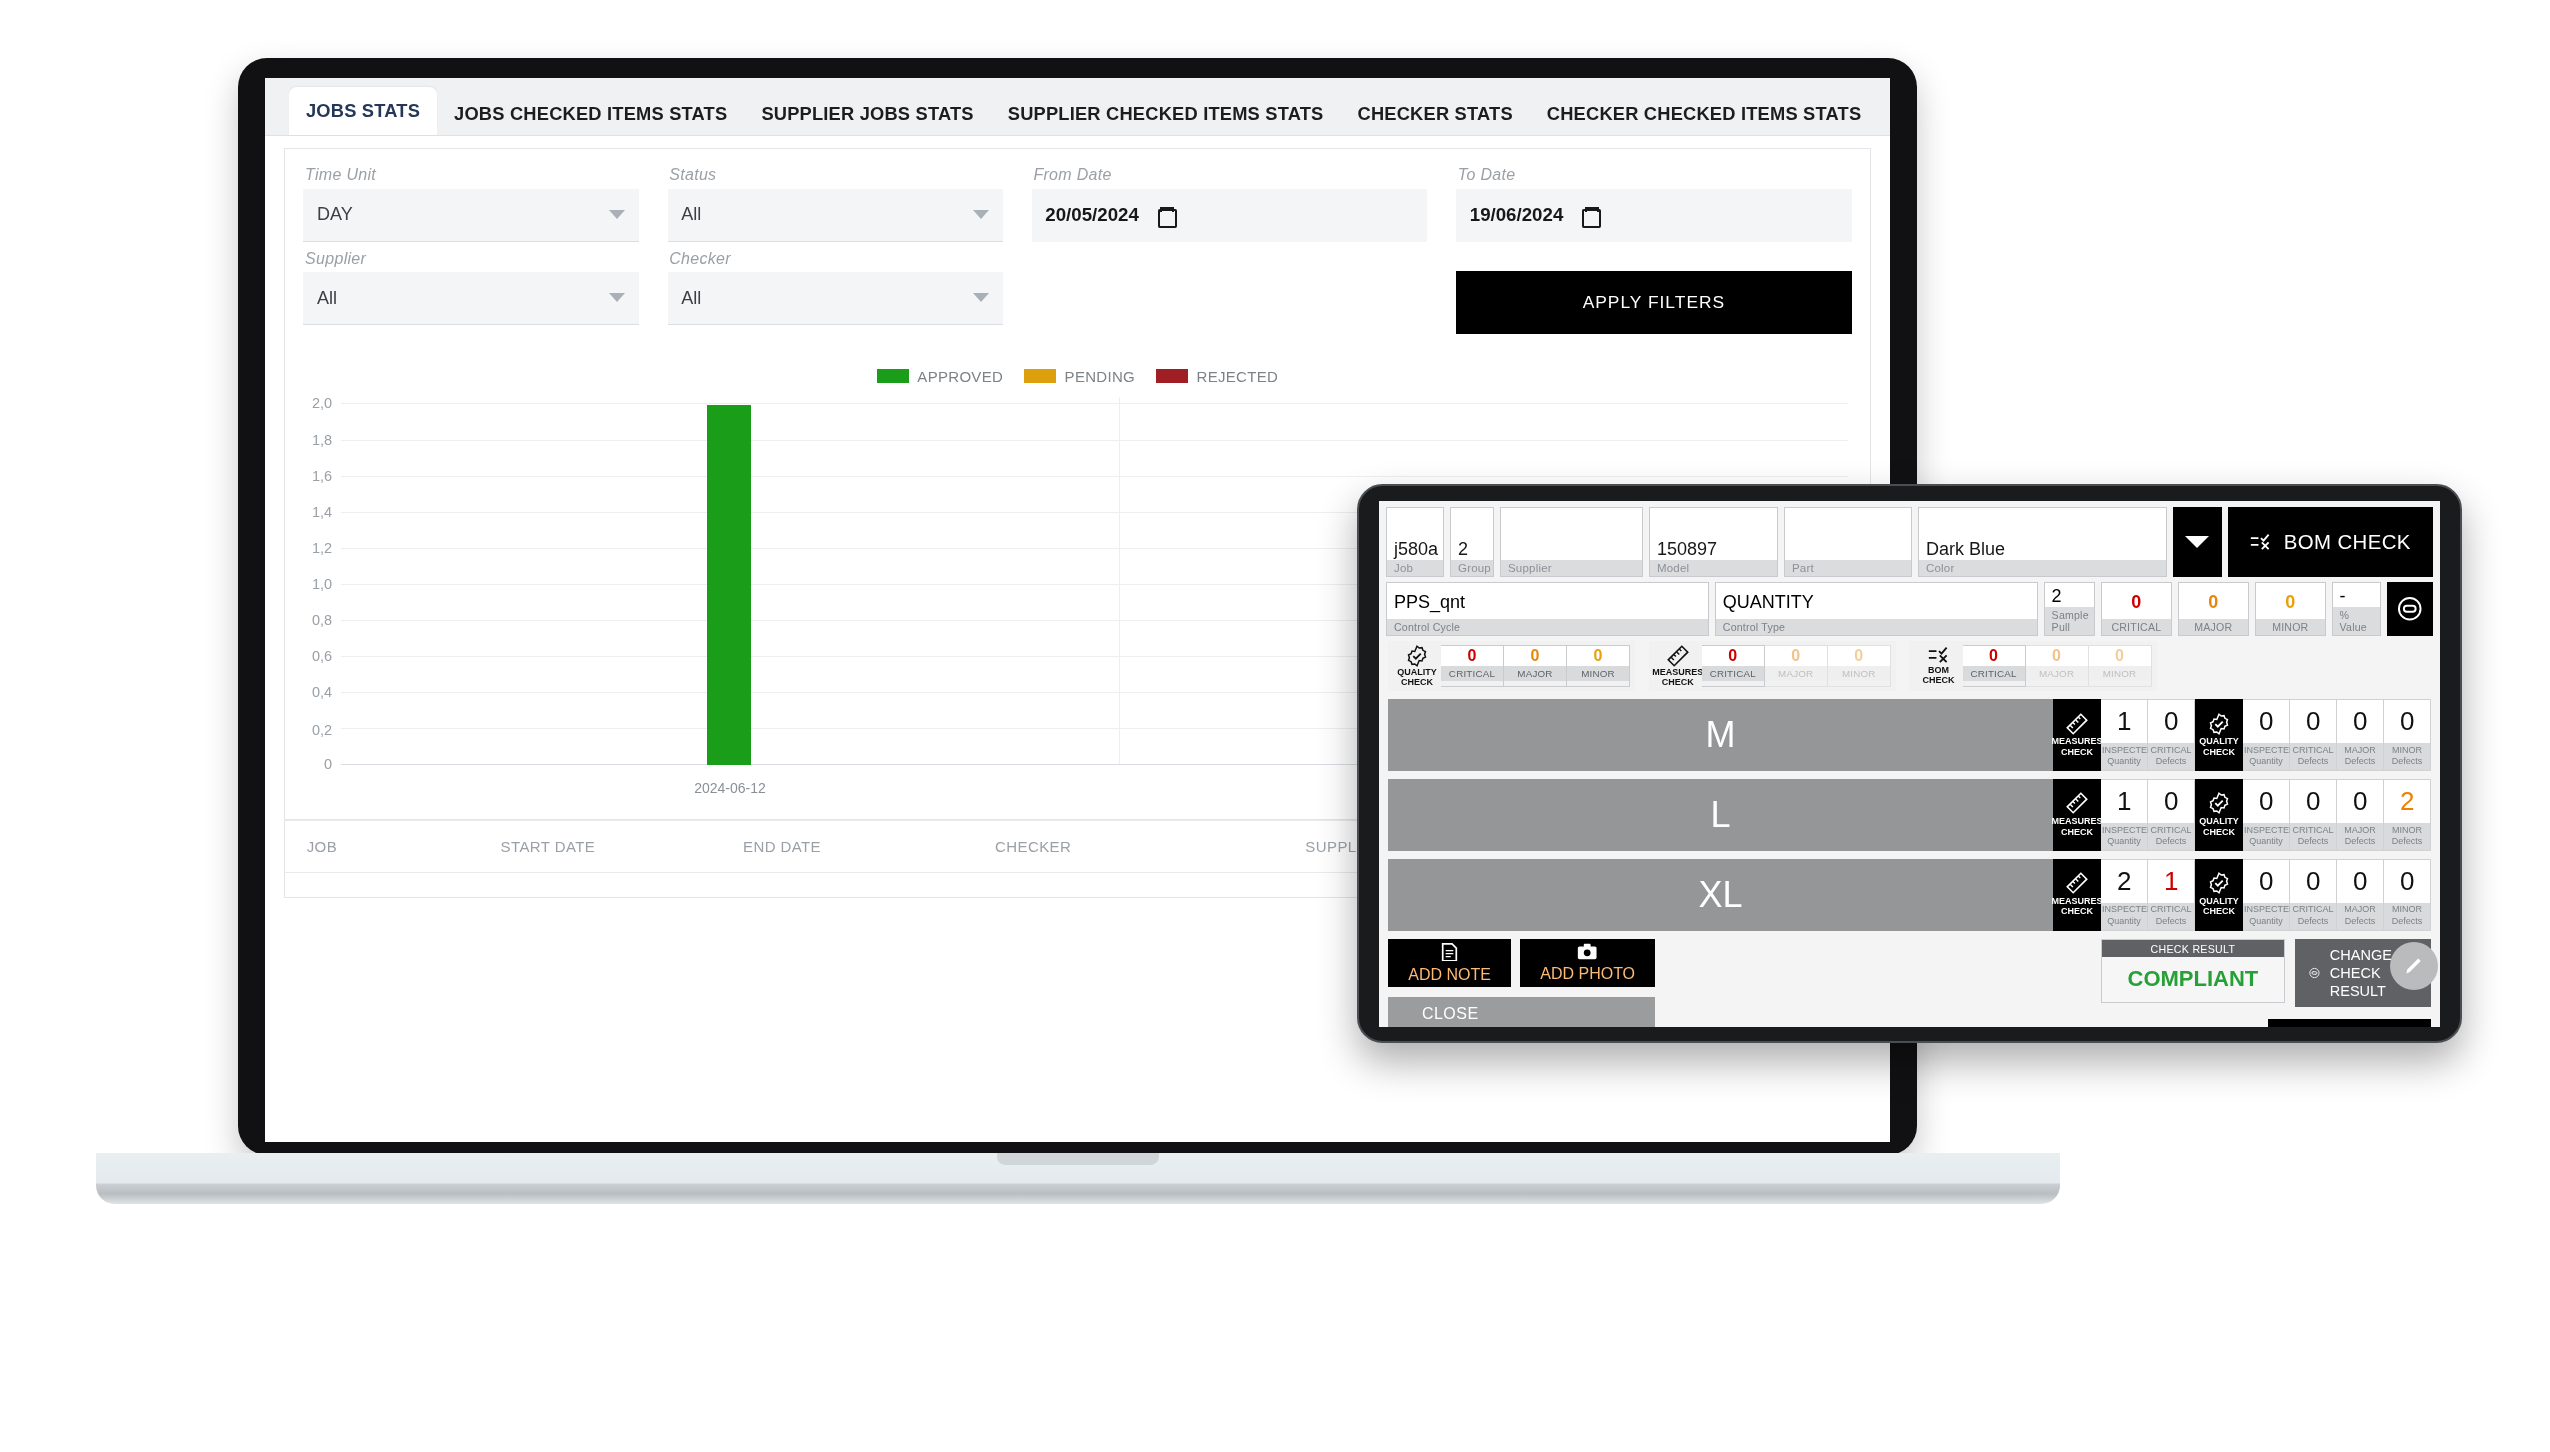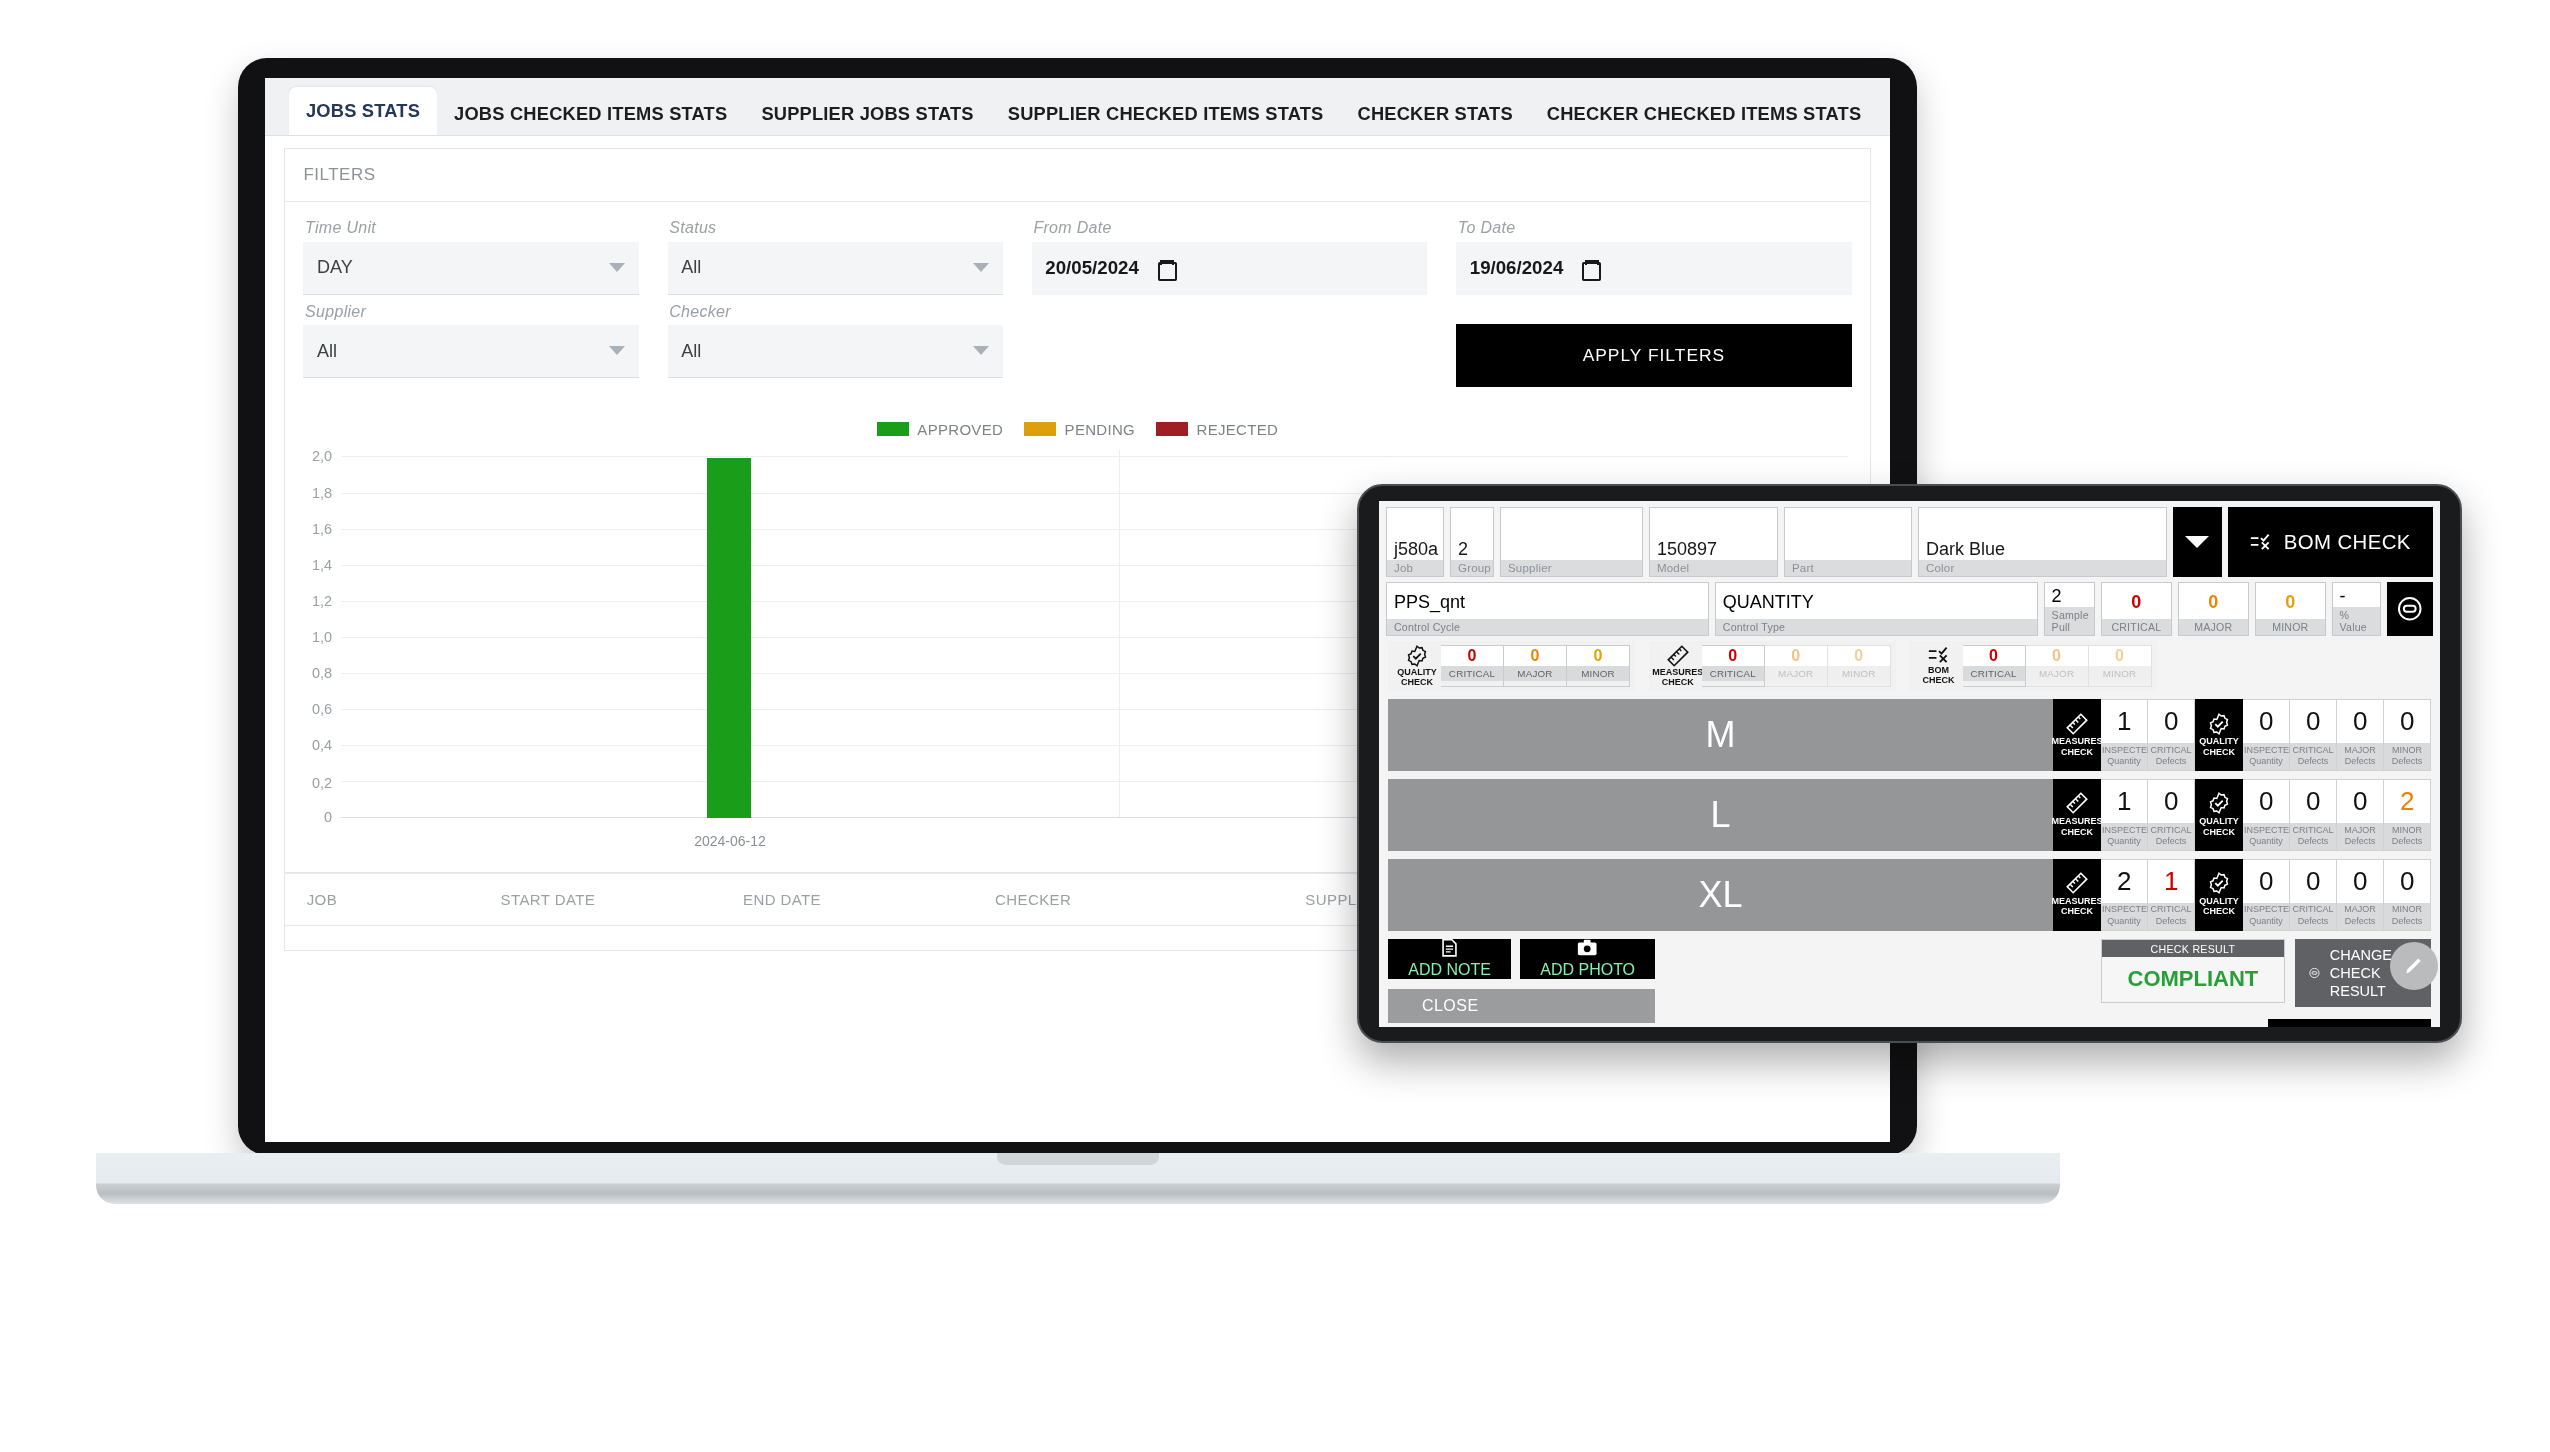--- a/index.html
+++ b/index.html
@@ -156,22 +156,22 @@
   .size-row { display:flex; align-items:stretch; height:72px; }
   .size-name { flex:1; background:#949698; color:#fff; display:flex; align-items:center;
      justify-content:center; font-size:36px; font-weight:400; }
   .chk-tag { width:48px; background:#000; color:#fff; display:flex; flex-direction:column;
      align-items:center; justify-content:center; font-size:9px; font-weight:700; line-height:1.2; text-align:center; gap:1.7px;}
   .mcell { width:47px; background:#fff; border:0.9px solid #cfd1d3; border-left:none; display:flex; flex-direction:column; }
   .mcell-num { flex:1; display:flex; align-items:center; justify-content:center; font-size:26px; font-weight:400; }
   .mcell-lab { background:#d8dadc; color:#7d8187; font-size:9px; text-align:center; line-height:1.25; padding:1.7px 0.9px 2.6px;}
 
   .t-bottom { display:flex; padding: 8.5px 8.5px 5.1px 8.5px; gap:8.5px; align-items:flex-start; }
-  .blk-btn { background:#000; color:#86efac; display:flex; flex-direction:column; align-items:center;
-     justify-content:center; gap:4.3px; font-size:16px; height:40px; padding:0 20.4px; cursor:pointer; }
+  .blk-btn { background:#000; color:#fdba74; display:flex; flex-direction:column; align-items:center;
+     justify-content:center; gap:4.3px; font-size:16px; height:48px; padding:0 20.4px; cursor:pointer; }
   .close-btn { background:#9a9c9e; color:#fff; font-size:16px; letter-spacing:0.5px;
      padding:7.7px 34px; cursor:pointer; }
   .result-box { border:0.9px solid #c9cbce; background:#f6f6f7; width:184px; }
   .result-head { background:#5f6164; color:#fff; font-size:10.6px; text-align:center; padding:2.6px 0; letter-spacing:0.3px;}
   .result-val { text-align:center; font-size:22px; font-weight:700; color:#28a038; padding:8.5px 0 10.2px; }
   .change-btn { background:#5f6164; color:#fff; display:flex; align-items:center; gap:10.2px;
      padding:6.8px 13.6px; font-size:14.5px; line-height:1.25; cursor:pointer; width:136px;}
   .save-btn { background:#000; color:#fff; font-size:18px; padding:9.4px 20.4px; letter-spacing:0.3px; cursor:pointer;}
   .fab { position:absolute; right:1.7px; bottom:37px; width:48px; height:48px; border-radius:50%;
      background:#b9bbbd; display:flex; align-items:center; justify-content:center; cursor:pointer; }
@@ -188,21 +188,20 @@
           <div class="tab">JOBS CHECKED ITEMS STATS</div>
           <div class="tab">SUPPLIER JOBS STATS</div>
           <div class="tab">SUPPLIER CHECKED ITEMS STATS</div>
           <div class="tab">CHECKER STATS</div>
           <div class="tab">CHECKER CHECKED ITEMS STATS</div>
         </div>
 
       <div class="content">
 
         <div class="panel">
-          <div class="panel-head">FILTERS</div>
           <div class="filters-body">
             <div class="frow">
               <div class="fcell">
                 <div class="flabel">Time Unit</div>
                 <div class="fselect">
                   <span>DAY</span>
                   <span class="chev"></span>
                 </div>
               </div>
               <div class="fcell">

